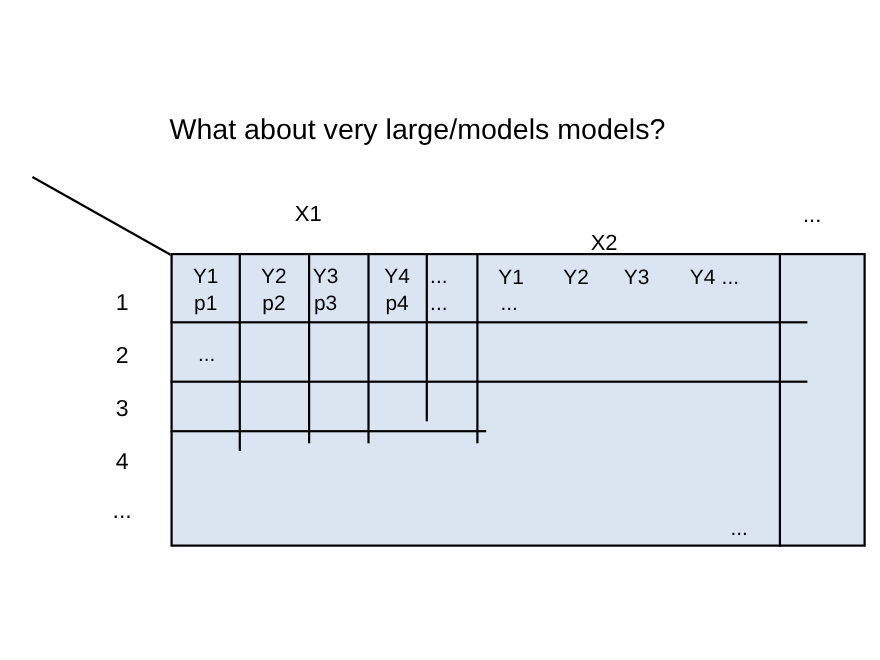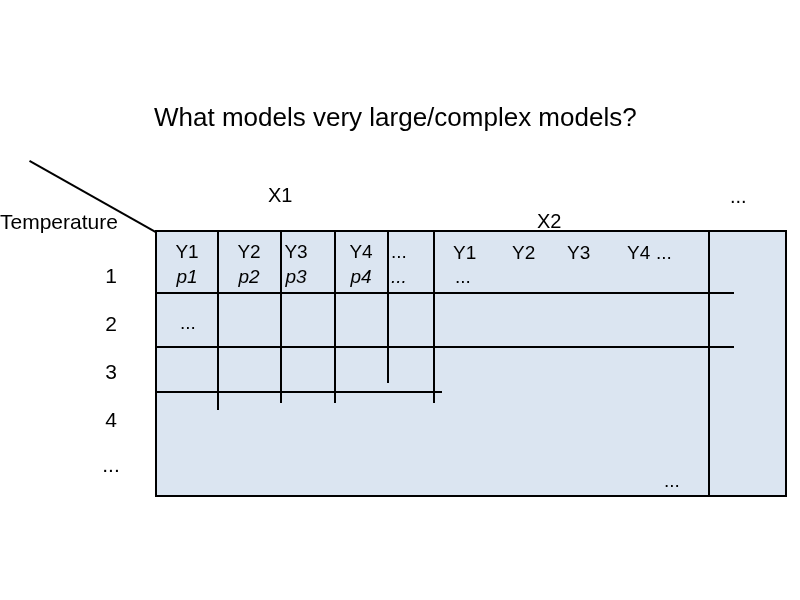--- a/index.html
+++ b/index.html
@@ -58,21 +58,21 @@
   .v5{left:433px;height:173px;}
   .v6{left:708px;height:267px;}
   .hl{height:2px;left:155px;}
   .h1{top:292px;width:579px;}
   .h2{top:346px;width:579px;}
   .h3{top:391px;width:287px;}
 
   .cell-text{position:absolute;font-size:19px;white-space:nowrap;}
   .hdr{position:absolute;font-size:19px;text-align:center;}
   .hdr .l1{position:absolute;top:0;left:0;right:0;}
-  .hdr .l2{position:absolute;top:25px;left:0;right:0;font-style:italic;}
+  .hdr .l2{position:absolute;top:25px;left:0;right:0;}
   .hdr{top:241px;height:52px;}
   .hc1{left:157px;width:60px;}
   .hc2{left:219px;width:60px;}
   .hc3{left:280px;width:32px;}
   .hc4{left:336px;width:50px;}
   .hc5{left:391px;width:40px;text-align:left;}
 
   .grp-label{position:absolute;font-size:20px;white-space:nowrap;}
   .gx1{left:268px;top:184px;}
   .gx2{left:537px;top:210px;}
@@ -83,25 +83,24 @@
   .x2l2{position:absolute;left:455px;top:266px;font-size:19px;}
 
   .dots-row2{left:180px;top:312px;}
   .dots-bottom{left:664px;top:470px;}
 </style>
 </head>
 <body>
 
 <div class="slide">
 
-  <div class="title">What models very large/complex models?</div>
+  <div class="title">What about very large/models models?</div>
 
   <div class="diag"></div>
 
-  <div class="temp-label">Temperature</div>
 
   <div class="row-label r1">1</div>
   <div class="row-label r2">2</div>
   <div class="row-label r3">3</div>
   <div class="row-label r4">4</div>
   <div class="row-label r5">...</div>
 
   <div class="tablerect"></div>
 
   <div class="vl v1"></div>

